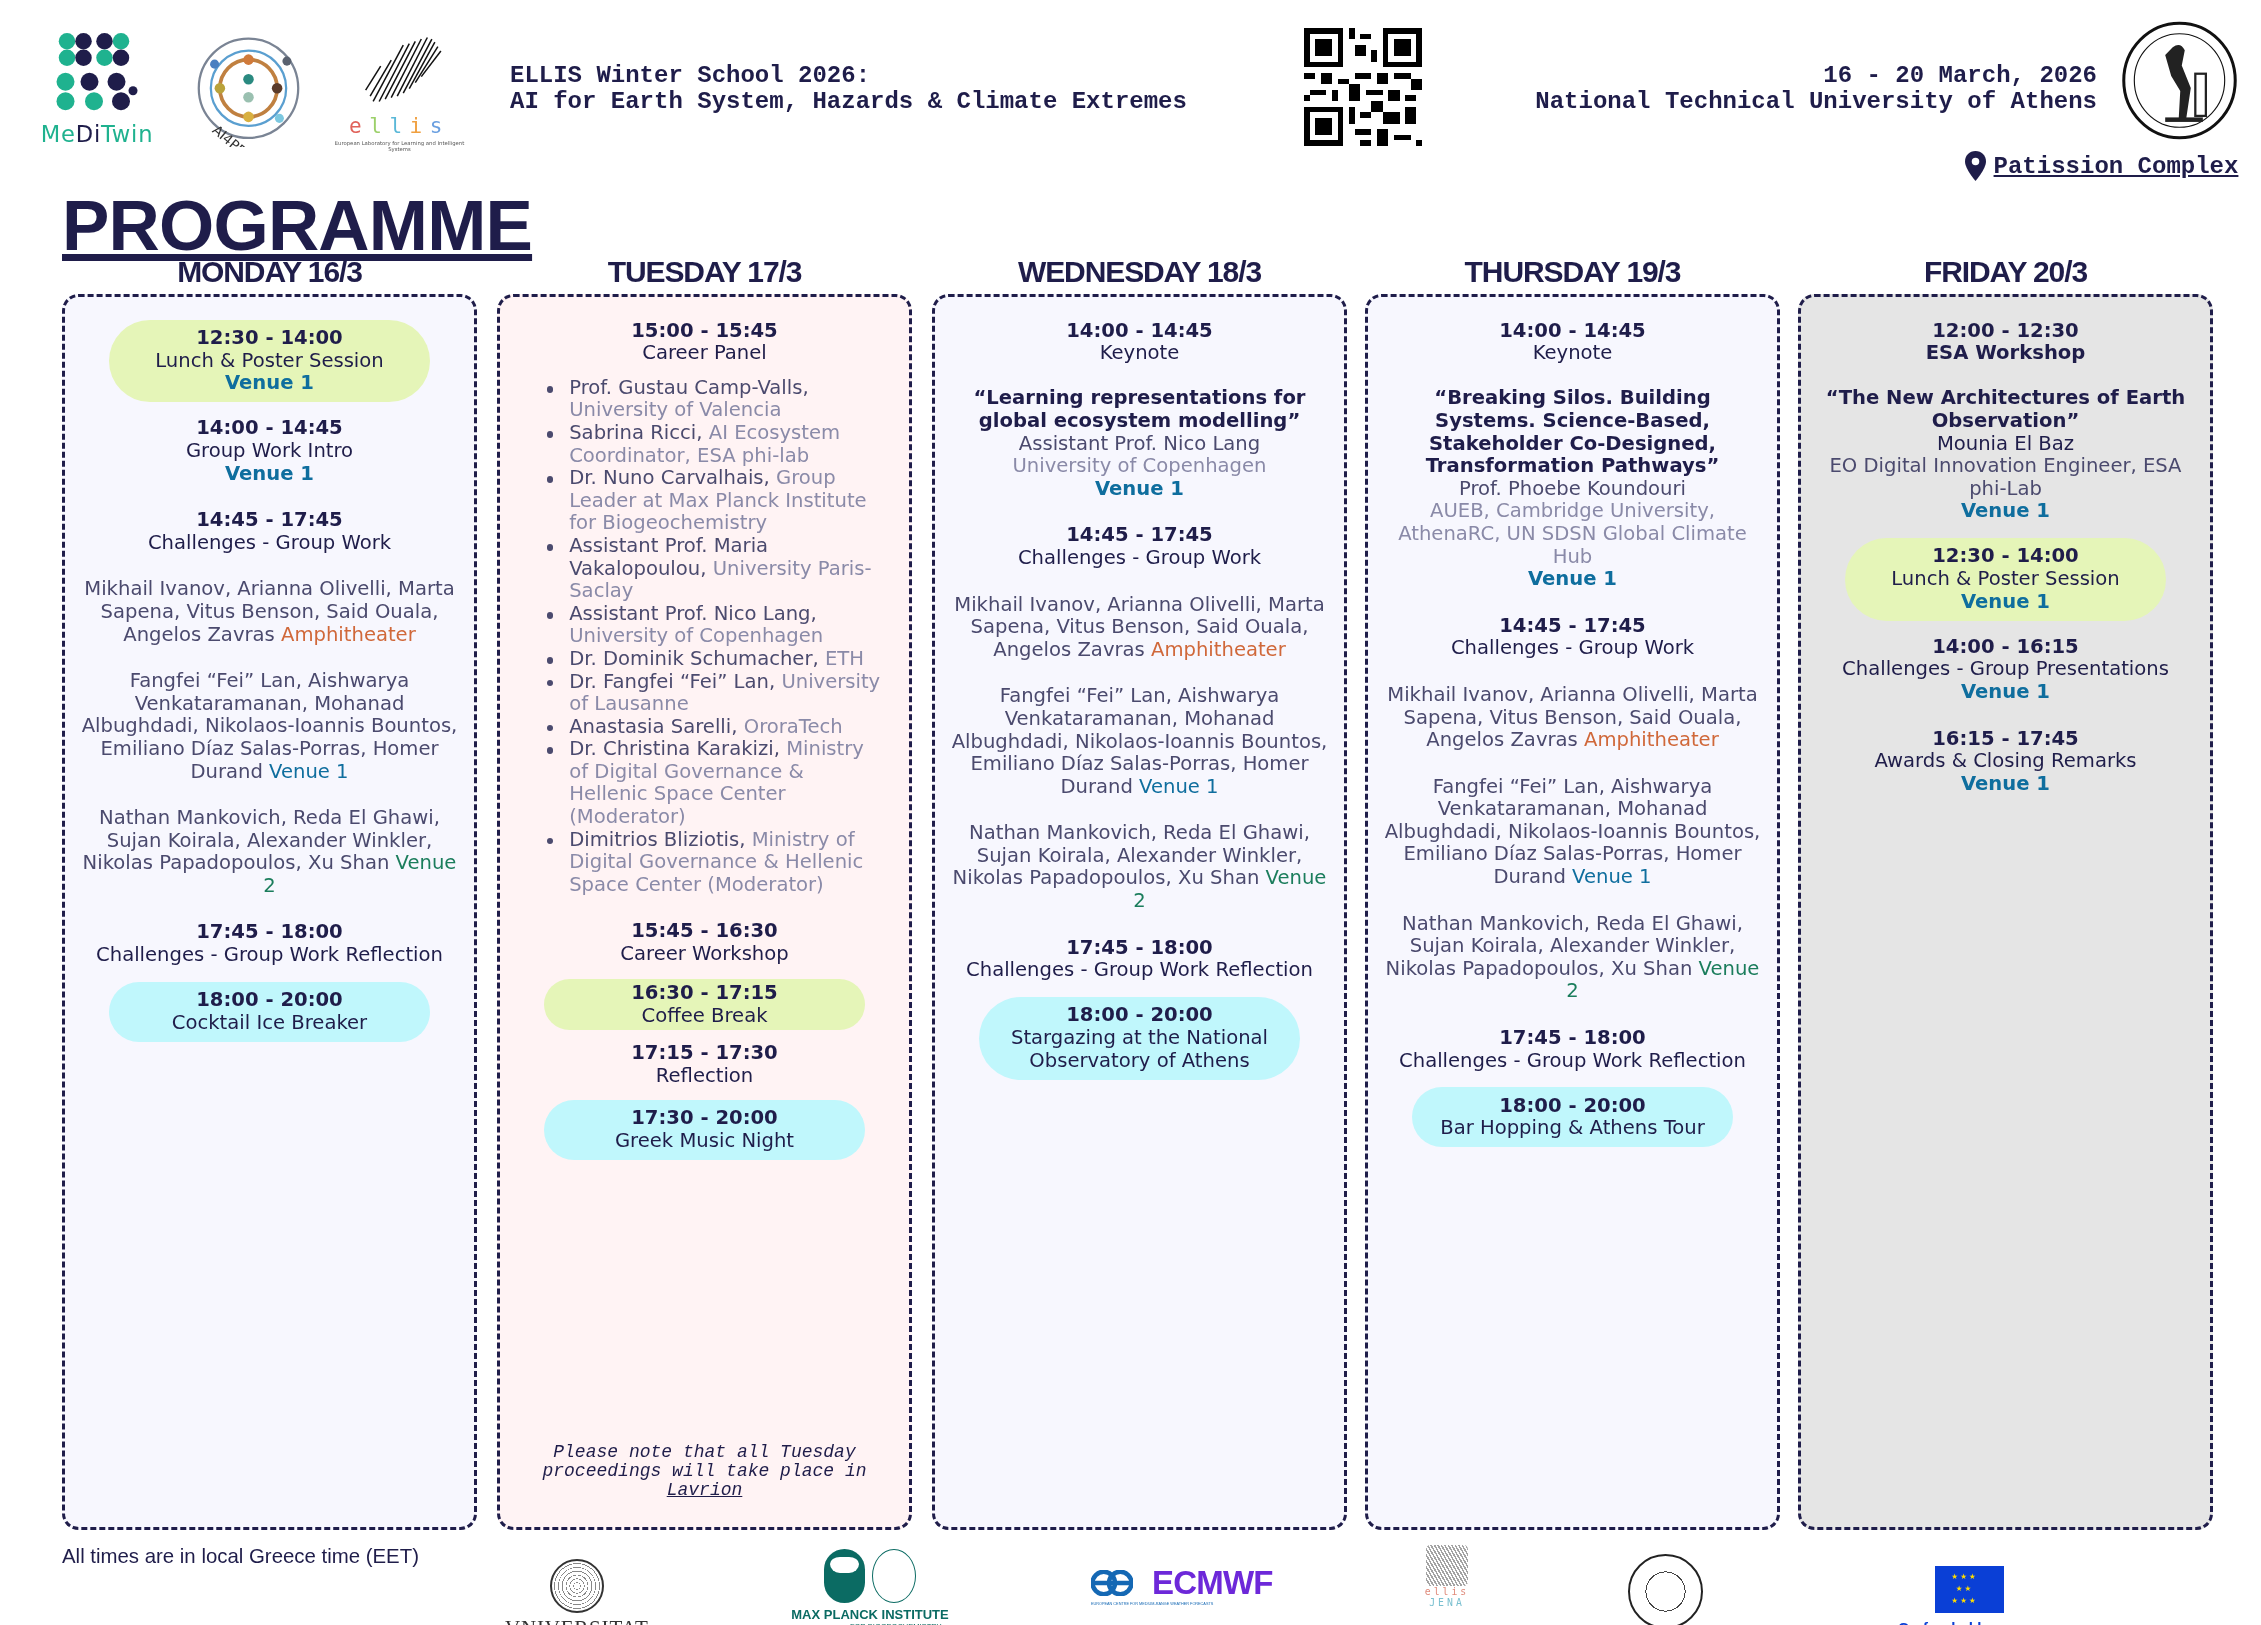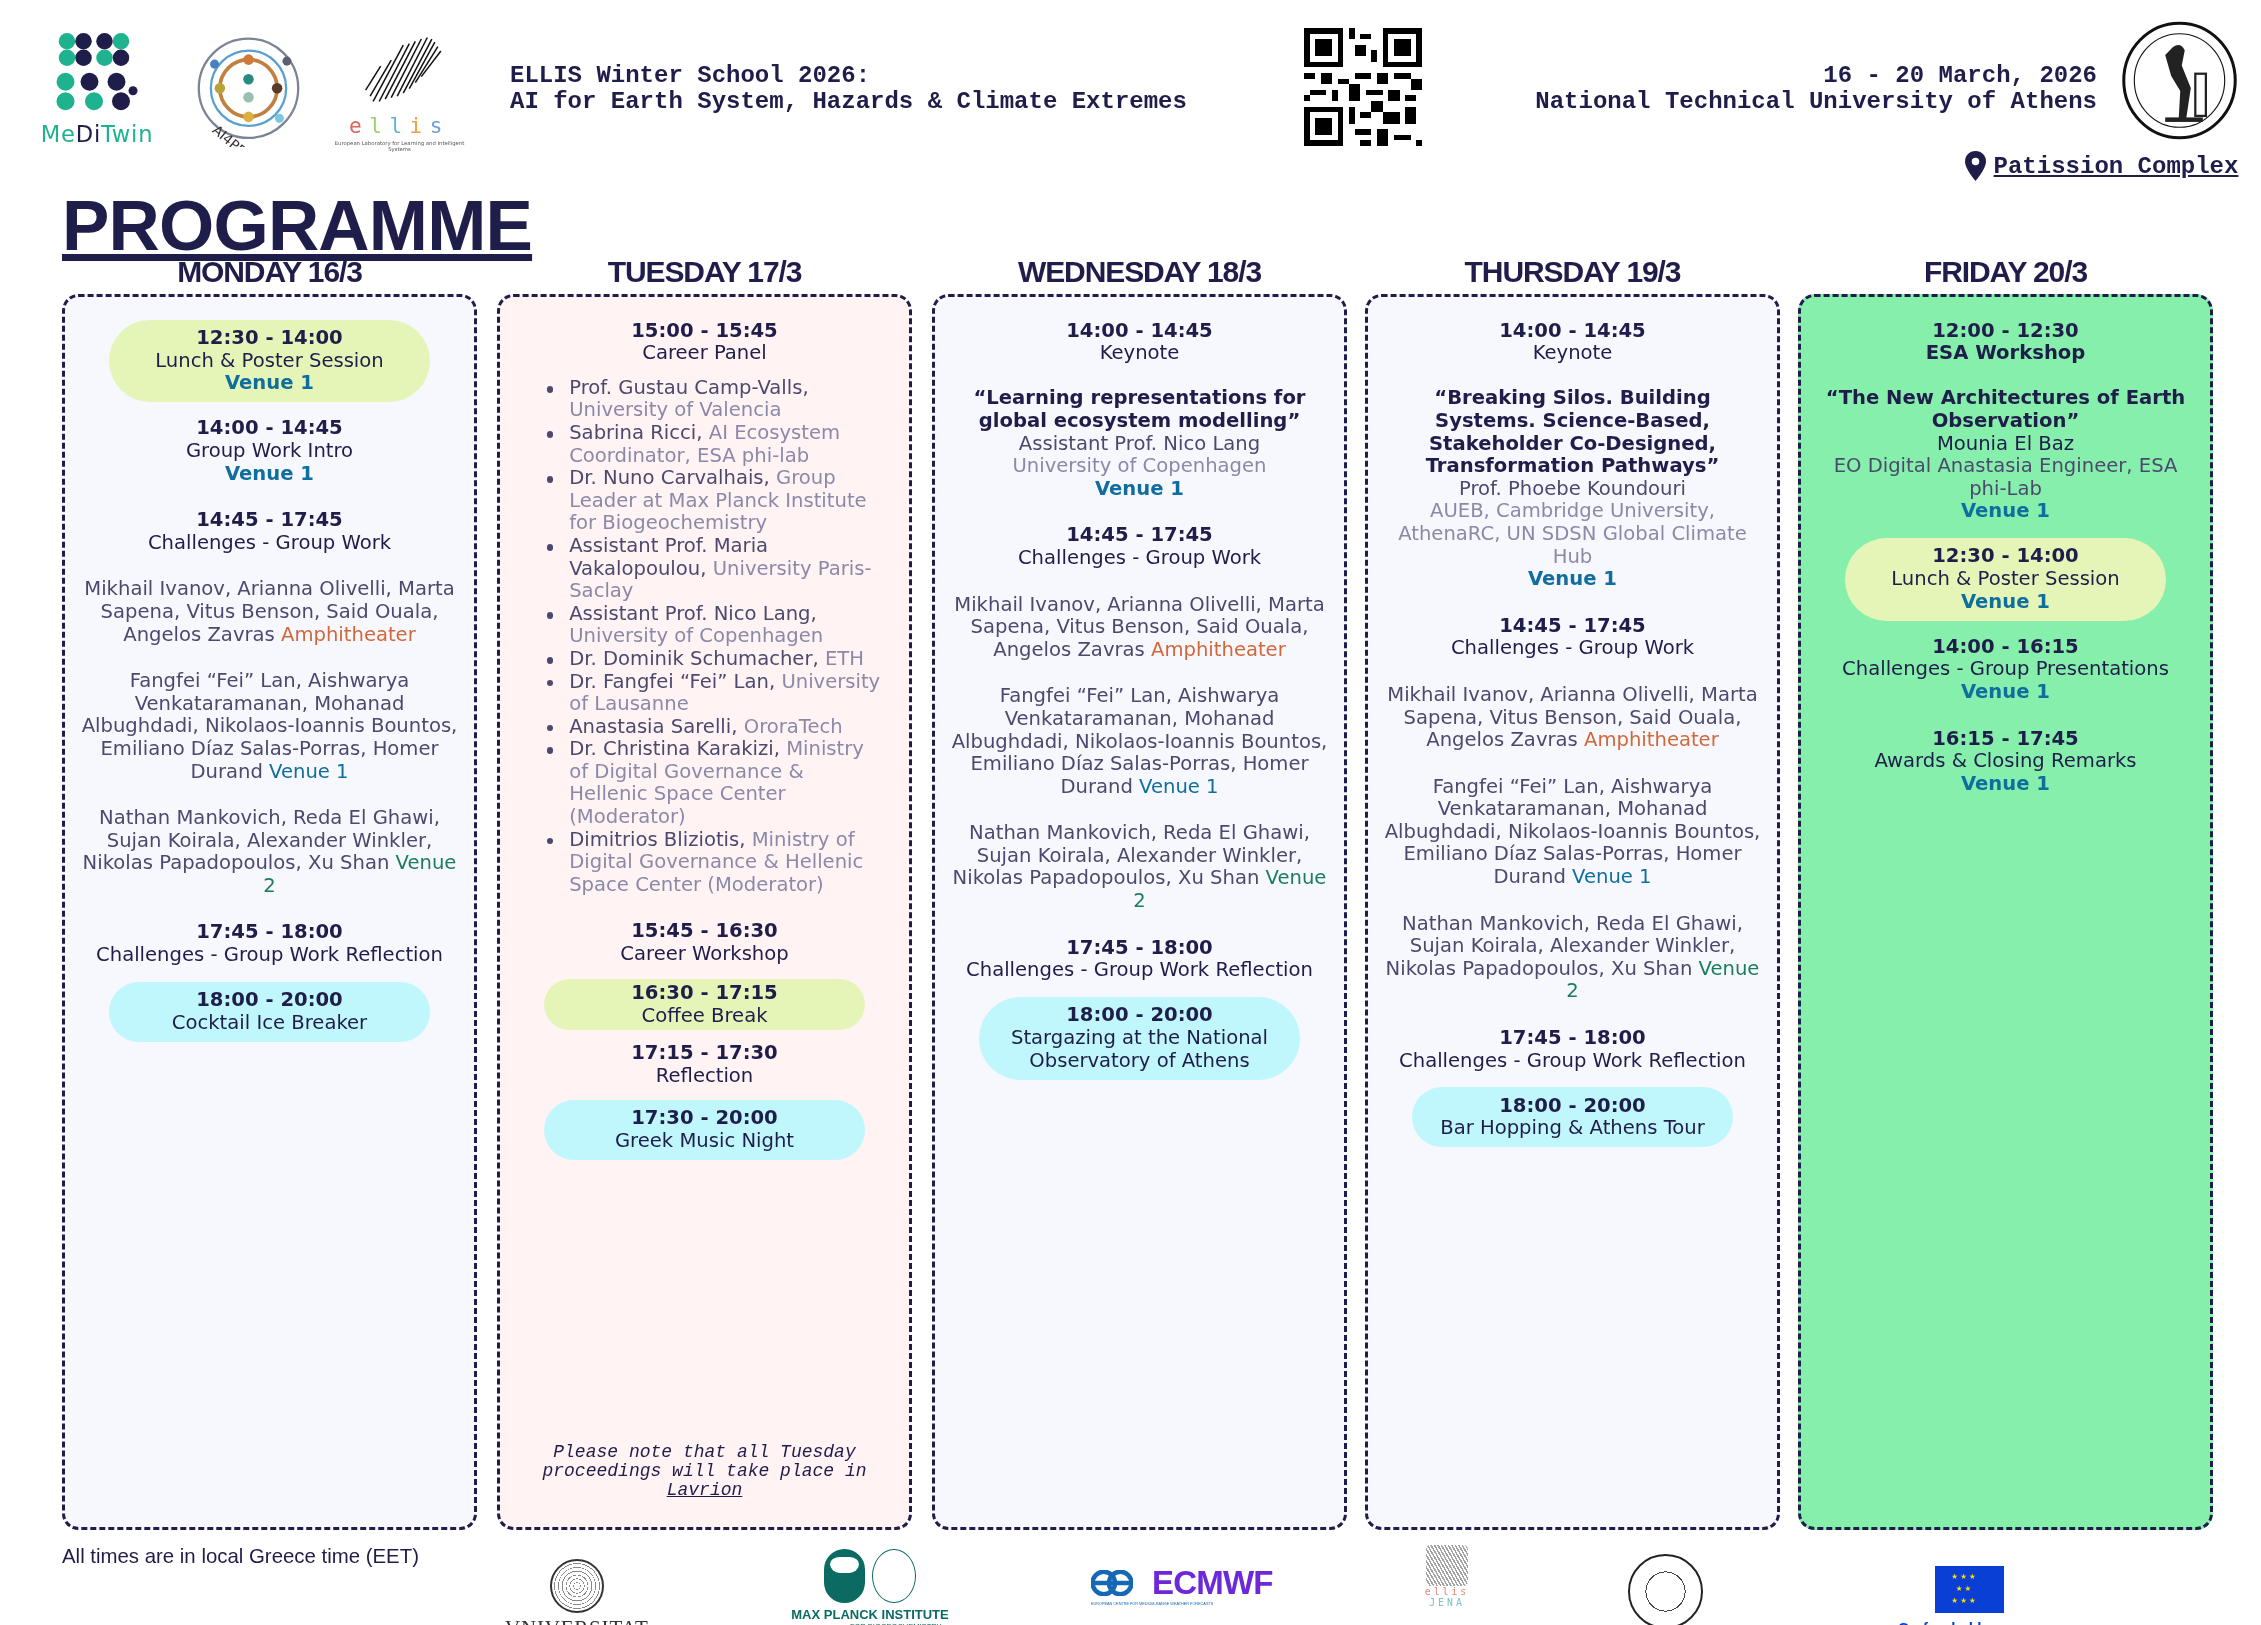--- a/index.html
+++ b/index.html
@@ -27,21 +27,21 @@
 
   .programme { position: absolute; left: 62px; top: 185px; font-family: "Liberation Sans", sans-serif; font-weight: bold; font-size: 71px; color: #1f1d4a; letter-spacing: -0.8px; text-decoration: underline; }
 
   
   .day-head { position: absolute; top: 255px; width: 415px; text-align: center; font-family: "Liberation Sans", sans-serif; font-weight: bold; font-size: 30px; color: #1f1d4a; letter-spacing: -1.1px; }
   .col { position: absolute; top: 294px; width: 415px; height: 1236px; border: 3.8px dashed #1f1d4a; border-radius: 16.6px; padding: 22.6px 16.6px 0 16.6px; text-align: center; }
   .col.mon { left: 62px; background: #f7f7fe; }
   .col.tue { left: 497px; background: #fff3f4; }
   .col.wed { left: 932px; background: #f7f7fe; }
   .col.thu { left: 1365px; background: #f7f7fe; }
-  .col.fri { left: 1798px; background: #86efac; }
+  .col.fri { left: 1798px; background: #e5e5e5; }
 
   .ev { margin-bottom: 24px; font-family: "DejaVu Sans", sans-serif; font-size: 19.6px; line-height: 22.6px; color: #1f1d4a; }
   .ev .time { font-weight: bold; display: block; font-size: 19.6px; }
   .ev .label { display: block; }
   .ev .venue { display: block; font-weight: bold; }
   .venue.v1 { color: #0f6e9e; }
   .venue.v2 { color: #1b7d5c; }
   .venue.amp { color: #d0683a; }
   .pill { border-radius: 45px; padding: 7.5px 13.6px; margin-left: 27px; margin-right: 27px; }
   .pill.green { background: #e5f5b8; }
@@ -377,21 +377,21 @@
     <span class="label">Bar Hopping &amp; Athens Tour</span>
   </div>
 </div>
 
 <div class="col fri">
   <div class="ev" style="margin-bottom:15px">
     <span class="time">12:00 - 12:30</span>
     <span class="label" style="font-weight:bold">ESA Workshop</span>
     <span class="kt">“The New Architectures of Earth Observation”</span>
     <span class="label">Mounia El Baz</span>
-    <span class="spk">EO Digital Anastasia Engineer, ESA phi-Lab</span>
+    <span class="spk">EO Digital Innovation Engineer, ESA phi-Lab</span>
     <span class="venue v1">Venue 1</span>
   </div>
   <div class="ev pill green" style="margin-bottom:15px">
     <span class="time">12:30 - 14:00</span>
     <span class="label">Lunch &amp; Poster Session</span>
     <span class="venue v1">Venue 1</span>
   </div>
   <div class="ev">
     <span class="time">14:00 - 16:15</span>
     <span class="label">Challenges - Group Presentations</span>

